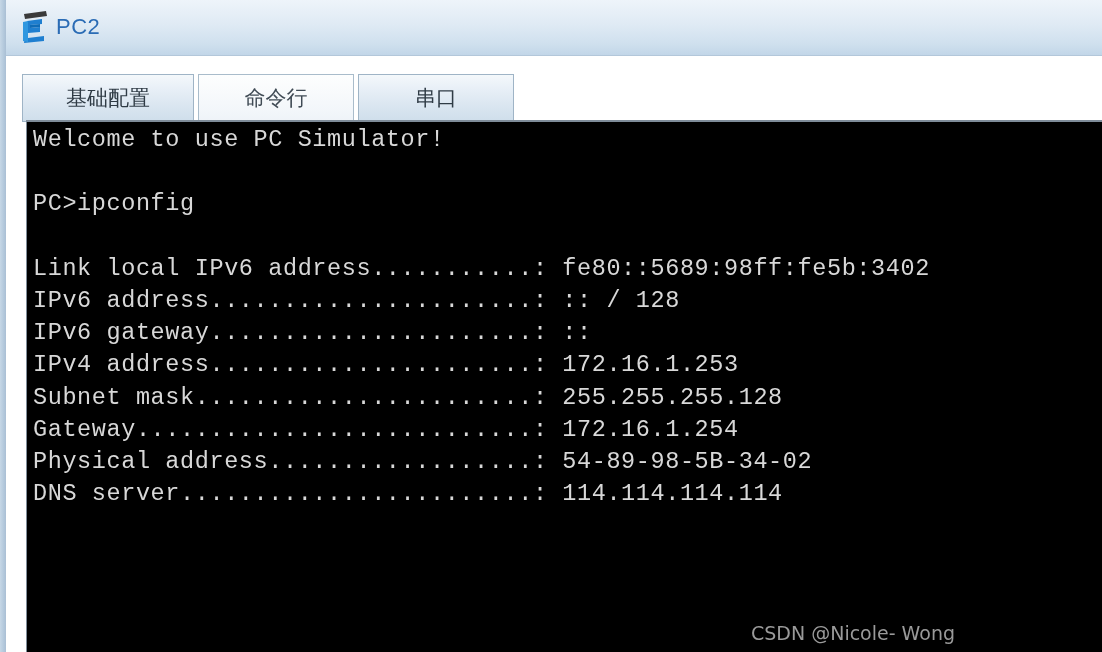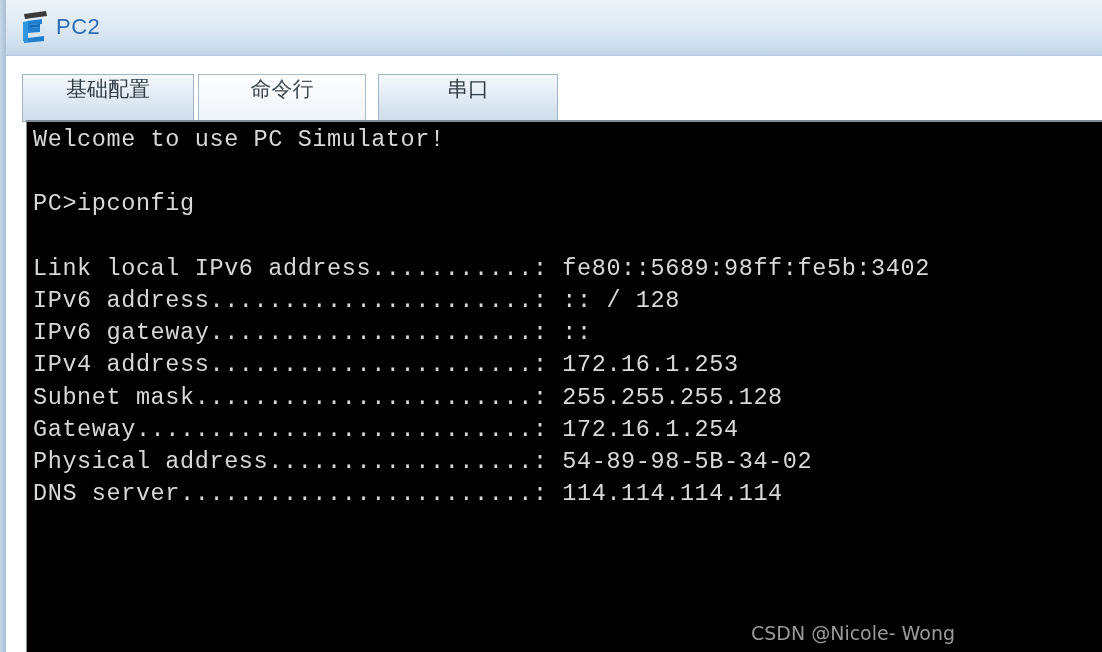--- a/index.html
+++ b/index.html
@@ -80,42 +80,42 @@
     display: flex;
     align-items: stretch;
   }
   .tab {
     position: relative;
     height: 48px;
     box-sizing: border-box;
     border: 1px solid #9fb4c6;
     margin-right: 4px;
     display: flex;
-    align-items: flex-start;
+    align-items: center;
     justify-content: center;
     font-size: 21px;
     color: #2f3b45;
     background: linear-gradient(to bottom, #f4f8fb 0%, #e6eef6 35%, #d7e4ef 75%, #cfdeeb 100%);
     font-family: "Liberation Sans", sans-serif;
     white-space: nowrap;
     user-select: none;
   }
   .tab.active {
     background: linear-gradient(to bottom, #fdfefe 0%, #f8fafc 40%, #f2f6fa 80%, #eef3f8 100%);
     border-color: #a9bccb;
     color: #404b55;
   }
   .tab-label { pointer-events: none; }
 
   
   .tab.w1 { width: 172px; }
-  .tab.w2 { width: 168px; }
+  .tab.w2 { width: 156px; }
   .tab.w3 { width: 160px; }
   .tab.w4 { width: 168px; }
-  .tab.w5 { width: 180px; margin-left: 8px; }
+  .tab.w5 { width: 156px; }
 
   
   #terminal-outer {
     position: absolute;
     left: 20px;
     top: 64px;
     width: 1076px;
     height: 532px;
     background: #000000;
     border-top: 2px solid #7f8c99;

